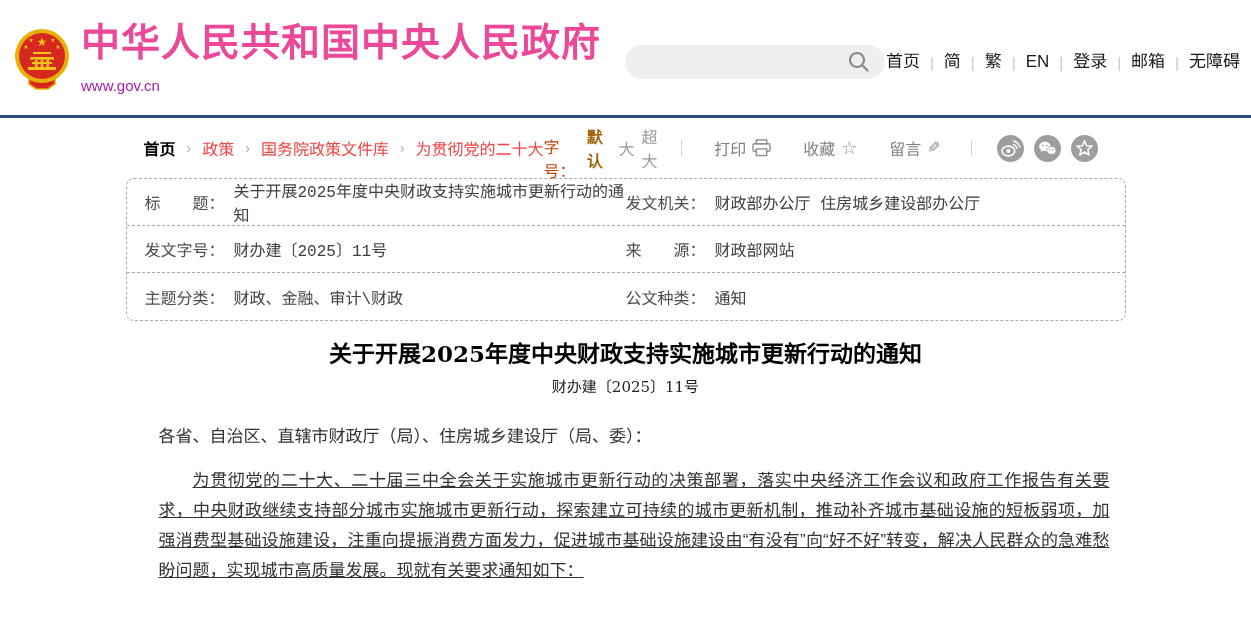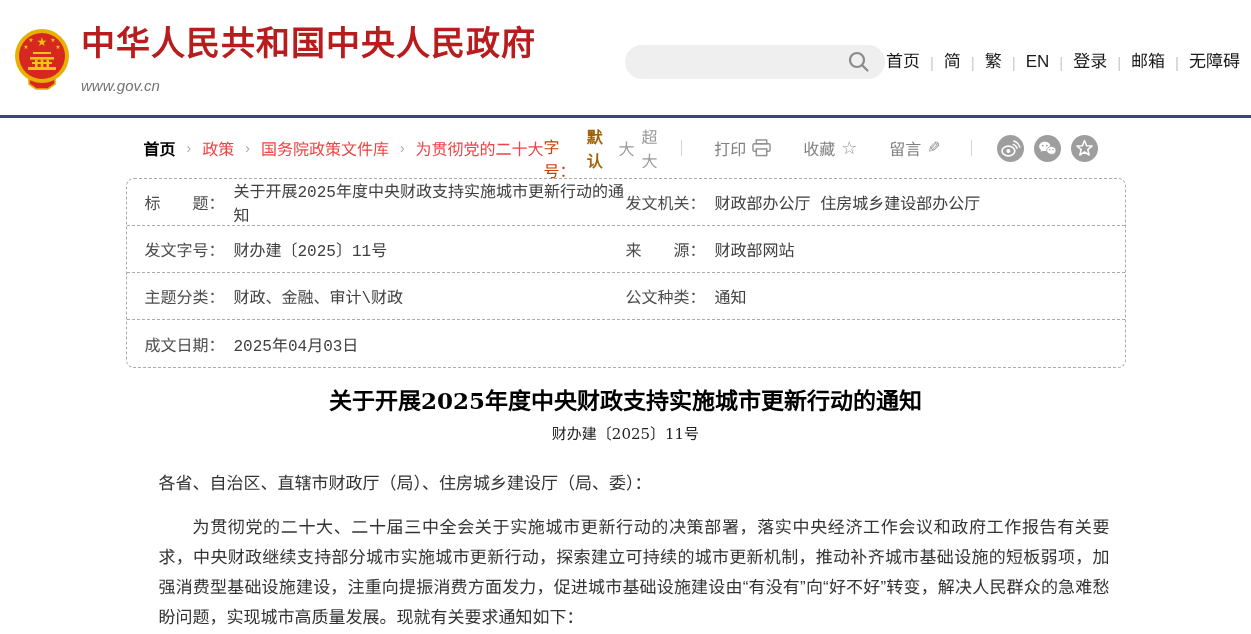--- a/index.html
+++ b/index.html
@@ -10,24 +10,24 @@
   }
   
   .top-flag { position:absolute; left:0; top:0; width:14px; height:3px; background:#e03b30; }
 
   
   .site-header { position:relative; width:1251px; height:115px; background:#fff; }
   .logo { position:absolute; left:12px; top:26px; display:flex; align-items:center; text-decoration:none; cursor:pointer; }
   .emblem { width:60px; height:64px; display:block; }
   .logo-text { margin-left:9px; }
   .site-title {
-    display:block; font-size:34px; font-weight:bold; letter-spacing:1px;
-    color:#b91c1c; line-height:34px; font-family:"Liberation Sans","DejaVu Sans",sans-serif;
-  }
-  .site-url { display:block; font-size:15px; color:#737373; margin-top:17px; line-height:17px;font-style:italic; }
+    display:block; font-size:39px; font-weight:bold; letter-spacing:1px;
+    color:#ec4899; line-height:34px; font-family:"Liberation Sans","DejaVu Sans",sans-serif;
+  }
+  .site-url { display:block; font-size:15px; color:#a21caf; margin-top:17px; line-height:17px; }
 
   .search-box {
     position:absolute; left:625px; top:45px; width:260px; height:34px;
     background:#efefef; border-radius:17px; display:flex; align-items:center;
   }
   .search-input {
     flex:1; height:100%; border:none; outline:none; background:transparent;
     padding:0 6px 0 16px; font-size:15px; color:#333;
   }
   .search-btn { border:none; background:transparent; width:38px; height:34px; cursor:pointer;
@@ -76,21 +76,21 @@
     font-size:23px; font-weight:bold; color:#000; line-height:30px;
   }
   .doc-number {
     margin-top:9px; text-align:center; font-family:"DejaVu Serif","Liberation Serif",serif;
     font-size:15px; color:#222; line-height:18px;
   }
   .doc-body {
     margin-top:26px; padding:0 16px 8px 33px; font-size:17px; line-height:30px;
     color:#333; text-align:justify;
   }
-  .doc-body p.indent { margin-top:14px; text-indent:2em; }
+  .doc-body p.indent { margin-top:14px; text-indent:2em;text-decoration:underline; }
 </style>
 </head>
 <body>
 
 <div class="top-flag"></div>
 
 <header class="site-header">
   <a class="logo">
     <span class="emblem">
       <svg width="60" height="64" viewBox="0 0 60 64">
@@ -251,27 +251,20 @@
     <div class="meta-row">
       <div class="meta-cell">
         <span class="meta-label">主题分类：</span>
         <span class="meta-value">财政、金融、审计\财政</span>
       </div>
       <div class="meta-cell right">
         <span class="meta-label">公文种类：</span>
         <span class="meta-value">通知</span>
       </div>
     </div>
-    <div class="meta-row">
-      <div class="meta-cell">
-        <span class="meta-label">成文日期：</span>
-        <span class="meta-value">2025年04月03日</span>
-      </div>
-      <div class="meta-cell right"></div>
-    </div>
   </div>
 
   <h2 class="doc-title">关于开展2025年度中央财政支持实施城市更新行动的通知</h2>
   <div class="doc-number">财办建〔2025〕11号</div>
 
   <div class="doc-body">
     <p>各省、自治区、直辖市财政厅（局）、住房城乡建设厅（局、委）：</p>
     <p class="indent">为贯彻党的二十大、二十届三中全会关于实施城市更新行动的决策部署，落实中央经济工作会议和政府工作报告有关要求，中央财政继续支持部分城市实施城市更新行动，探索建立可持续的城市更新机制，推动补齐城市基础设施的短板弱项，加强消费型基础设施建设，注重向提振消费方面发力，促进城市基础设施建设由“有没有”向“好不好”转变，解决人民群众的急难愁盼问题，实现城市高质量发展。现就有关要求通知如下：</p>
   </div>
 

